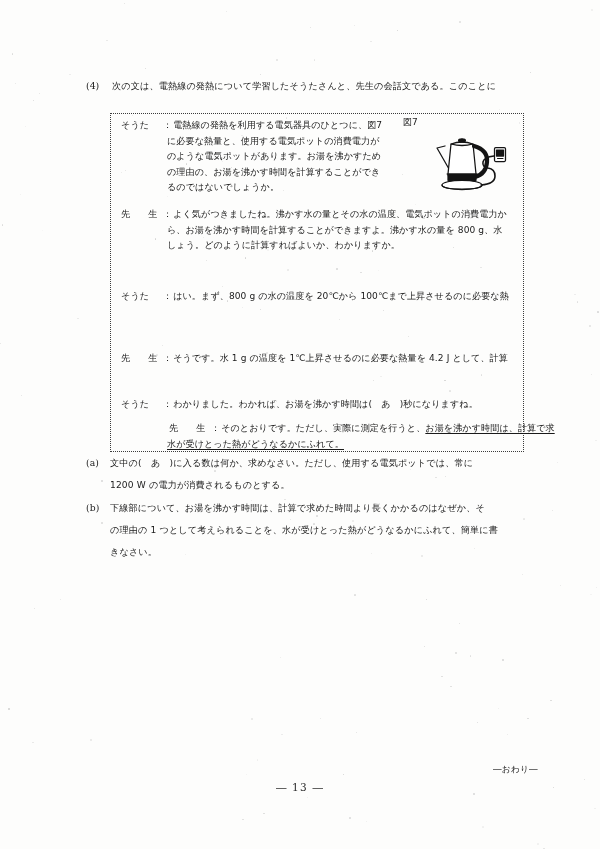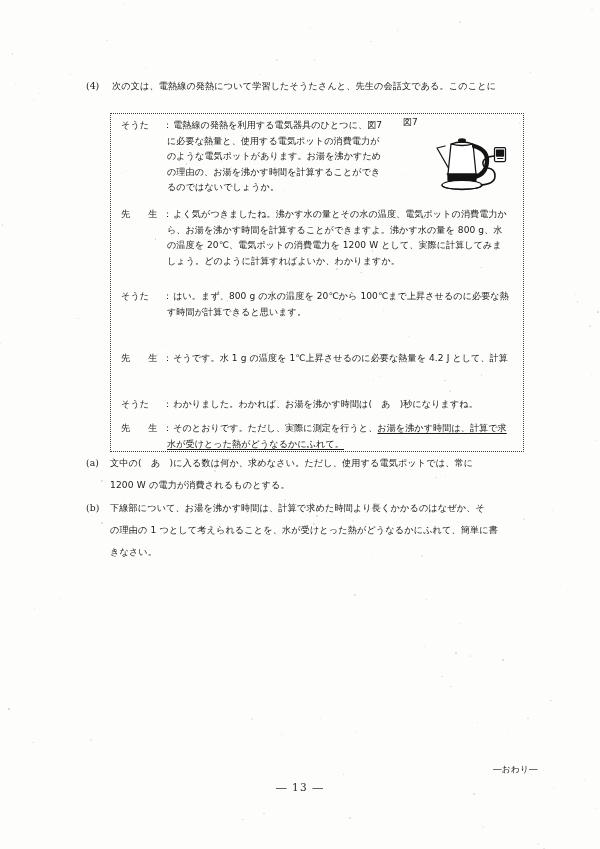--- a/index.html
+++ b/index.html
@@ -318,35 +318,33 @@
     <div class="turn" style="top: 7px;">
       <div class="utt-line" style="margin-bottom: 6.5px;"><span class="speaker">そうた</span><span class="colon">：</span><span>電熱線の発熱を利用する電気器具のひとつに、図7</span></div>
       <div class="utt-line cont" style="margin-bottom: 6.5px;"><span>に必要な熱量と、使用する電気ポットの消費電力が</span></div>
       <div class="utt-line cont" style="margin-bottom: 6.5px;"><span>のような電気ポットがあります。お湯を沸かすため</span></div>
       <div class="utt-line cont" style="margin-bottom: 6.5px;"><span>の理由の、お湯を沸かす時間を計算することができ</span></div>
       <div class="utt-line cont" style="margin-bottom: 6.5px;"><span>るのではないでしょうか。</span></div>
     </div>
     <div class="turn" style="top: 96px;">
       <div class="utt-line" style="margin-bottom: 6.5px;"><span class="speaker spaced">先　生</span><span class="colon">：</span><span>よく気がつきましたね。沸かす水の量とその水の温度、電気ポットの消費電力か</span></div>
       <div class="utt-line cont" style="margin-bottom: 6.5px;"><span>ら、お湯を沸かす時間を計算することができますよ。沸かす水の量を 800 g、水</span></div>
-      <div class="utt-line cont" style="margin-bottom: 6.5px;"><span>の温度を 20℃、電気ポットの消費電力を 1200 W として、実際に計算してみま</span></div>
       <div class="utt-line cont" style="margin-bottom: 6.5px;"><span>しょう。どのように計算すればよいか、わかりますか。</span></div>
     </div>
     <div class="turn" style="top: 178px;">
       <div class="utt-line" style="margin-bottom: 6.5px;"><span class="speaker">そうた</span><span class="colon">：</span><span>はい。まず、800 g の水の温度を 20℃から 100℃まで上昇させるのに必要な熱</span></div>
-      <div class="utt-line cont" style="margin-bottom: 6.5px;"><span>す時間が計算できると思います。</span></div>
     </div>
     <div class="turn" style="top: 240px;">
       <div class="utt-line" style="margin-bottom: 6.5px;"><span class="speaker spaced">先　生</span><span class="colon">：</span><span>そうです。水 1 g の温度を 1℃上昇させるのに必要な熱量を 4.2 J として、計算</span></div>
     </div>
     <div class="turn" style="top: 286px;">
       <div class="utt-line" style="margin-bottom: 6.5px;"><span class="speaker">そうた</span><span class="colon">：</span><span>わかりました。わかれば、お湯を沸かす時間は(　あ　)秒になりますね。</span></div>
     </div>
     <div class="turn" style="top: 310px;">
-      <div class="utt-line" style="margin-bottom: 6.5px;"><span class="speaker spaced">先　生</span><span class="colon">：</span><span>そのとおりです。ただし、実際に測定を行うと、<span class="ul">お湯を沸かす時間は、計算で求</span></span></div>
+      <div class="utt-line" style="margin-bottom: 6.5px; margin-left: 48px;"><span class="speaker spaced">先　生</span><span class="colon">：</span><span>そのとおりです。ただし、実際に測定を行うと、<span class="ul">お湯を沸かす時間は、計算で求</span></span></div>
       <div class="utt-line cont" style="margin-bottom: 6.5px;"><span><span class="ul">水が受けとった熱がどうなるかにふれて。</span></span></div>
     </div>
   </div>
 
 <div id="fig7-label">図7</div>
 
 <div id="kettle-figure">
   <svg viewBox="0 0 104 80" width="104" height="80" xmlns="http://www.w3.org/2000/svg">
     <g fill="none" stroke="#141414" stroke-width="1.25" stroke-linejoin="round" stroke-linecap="round">
 

